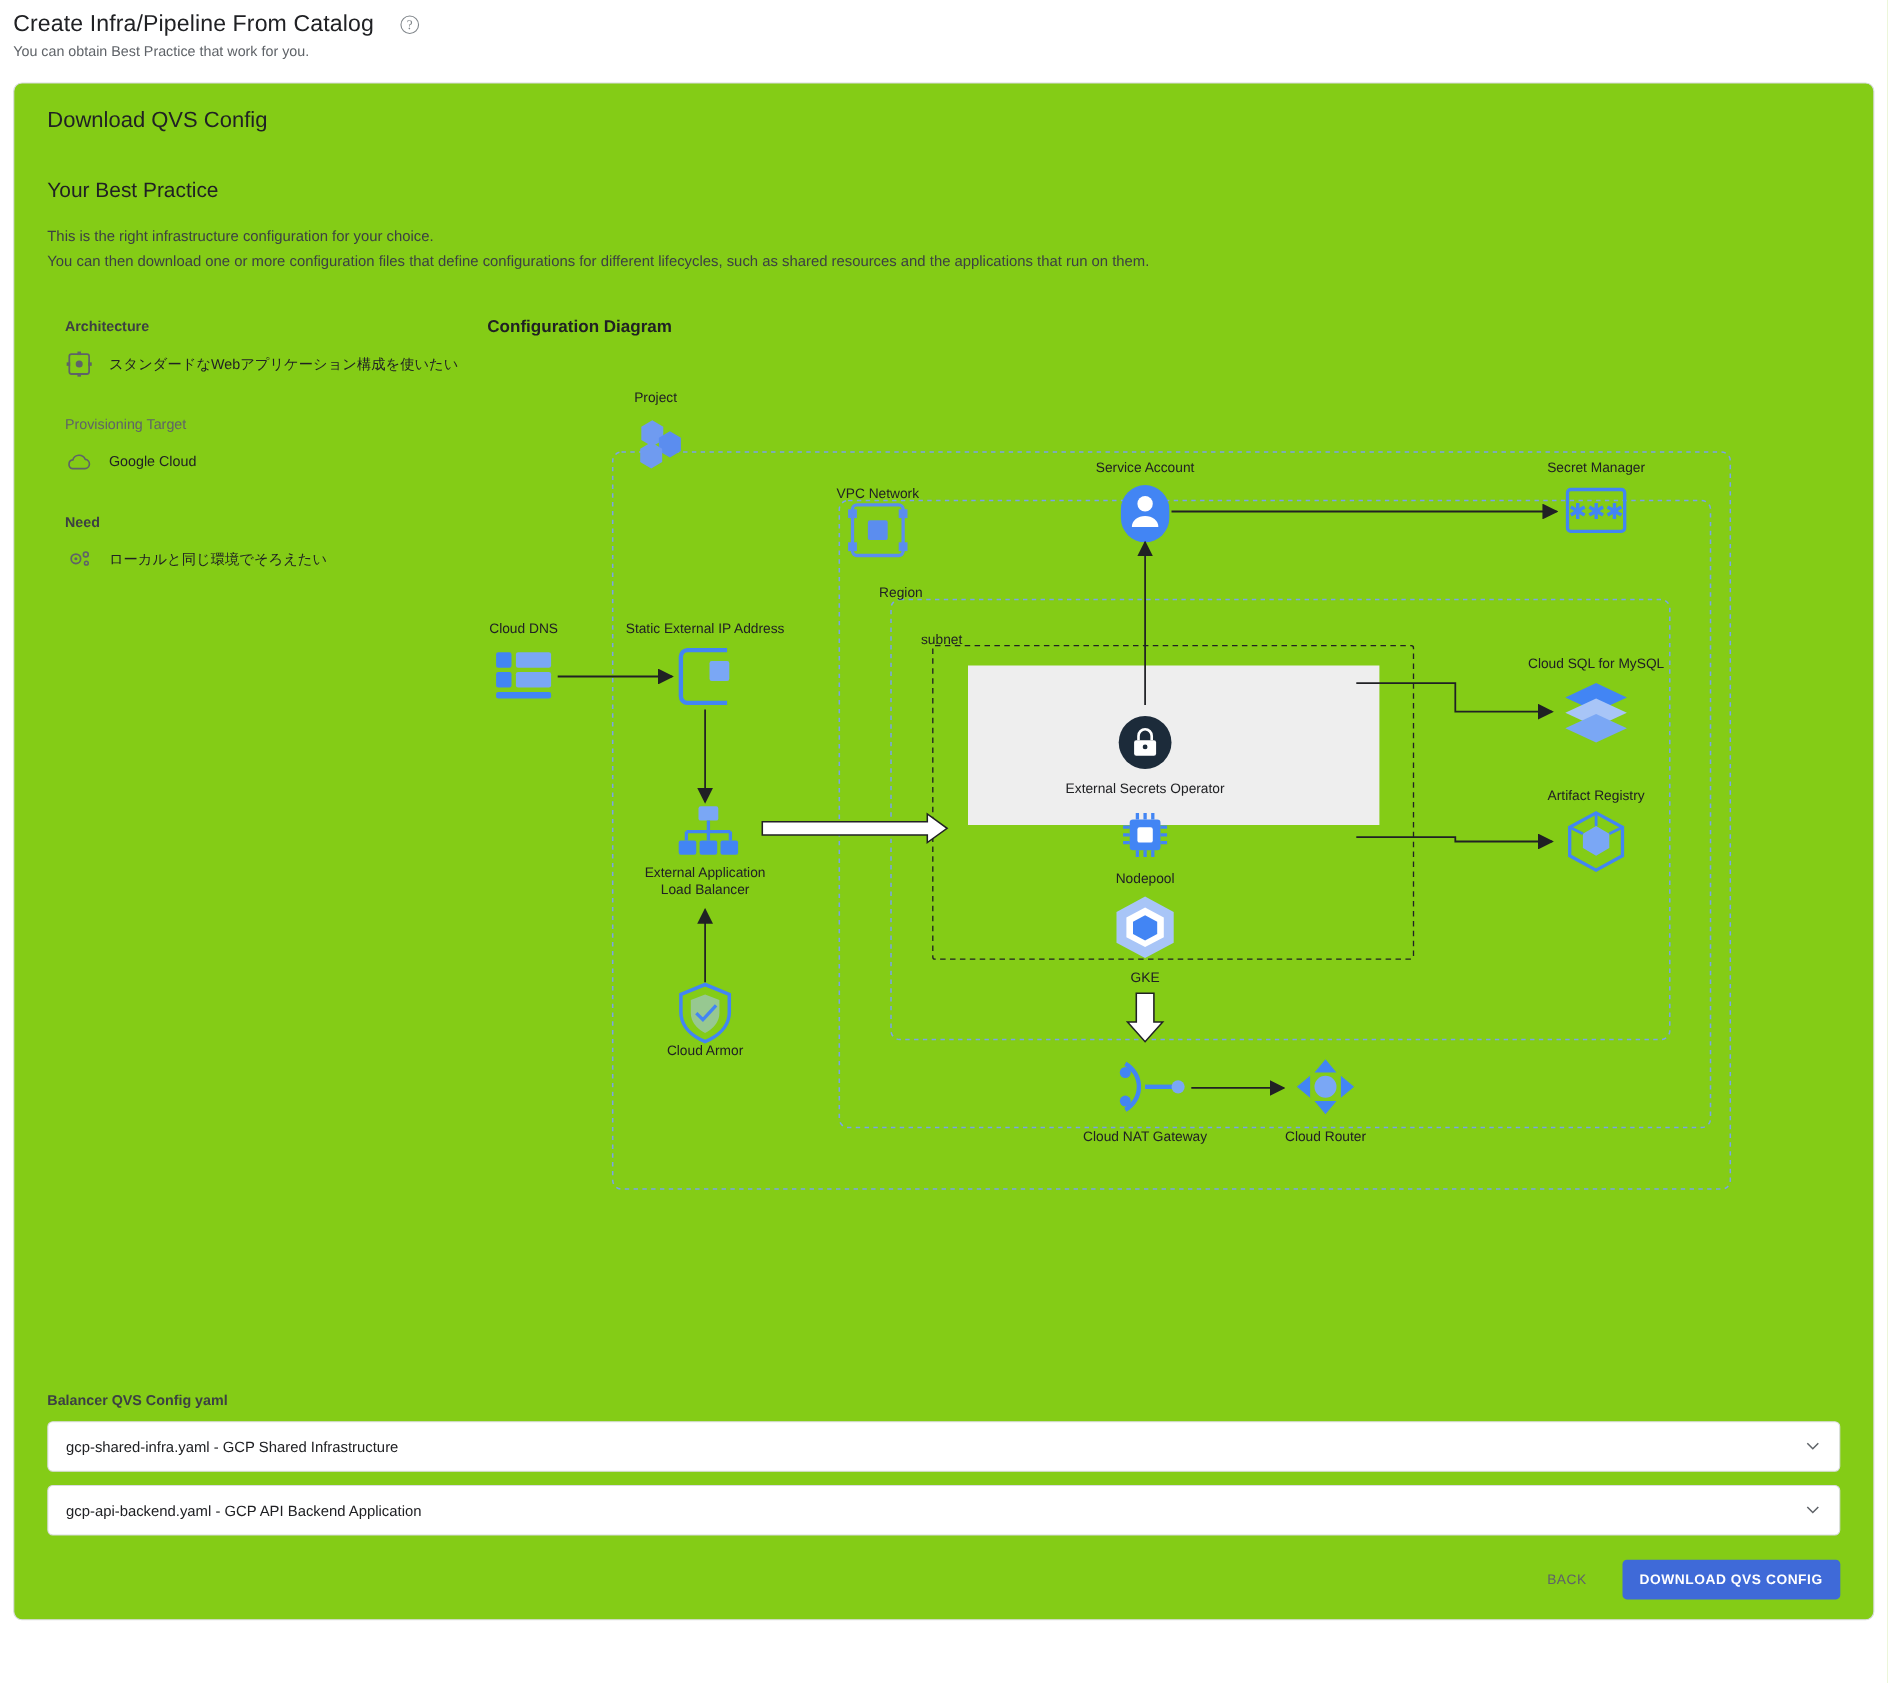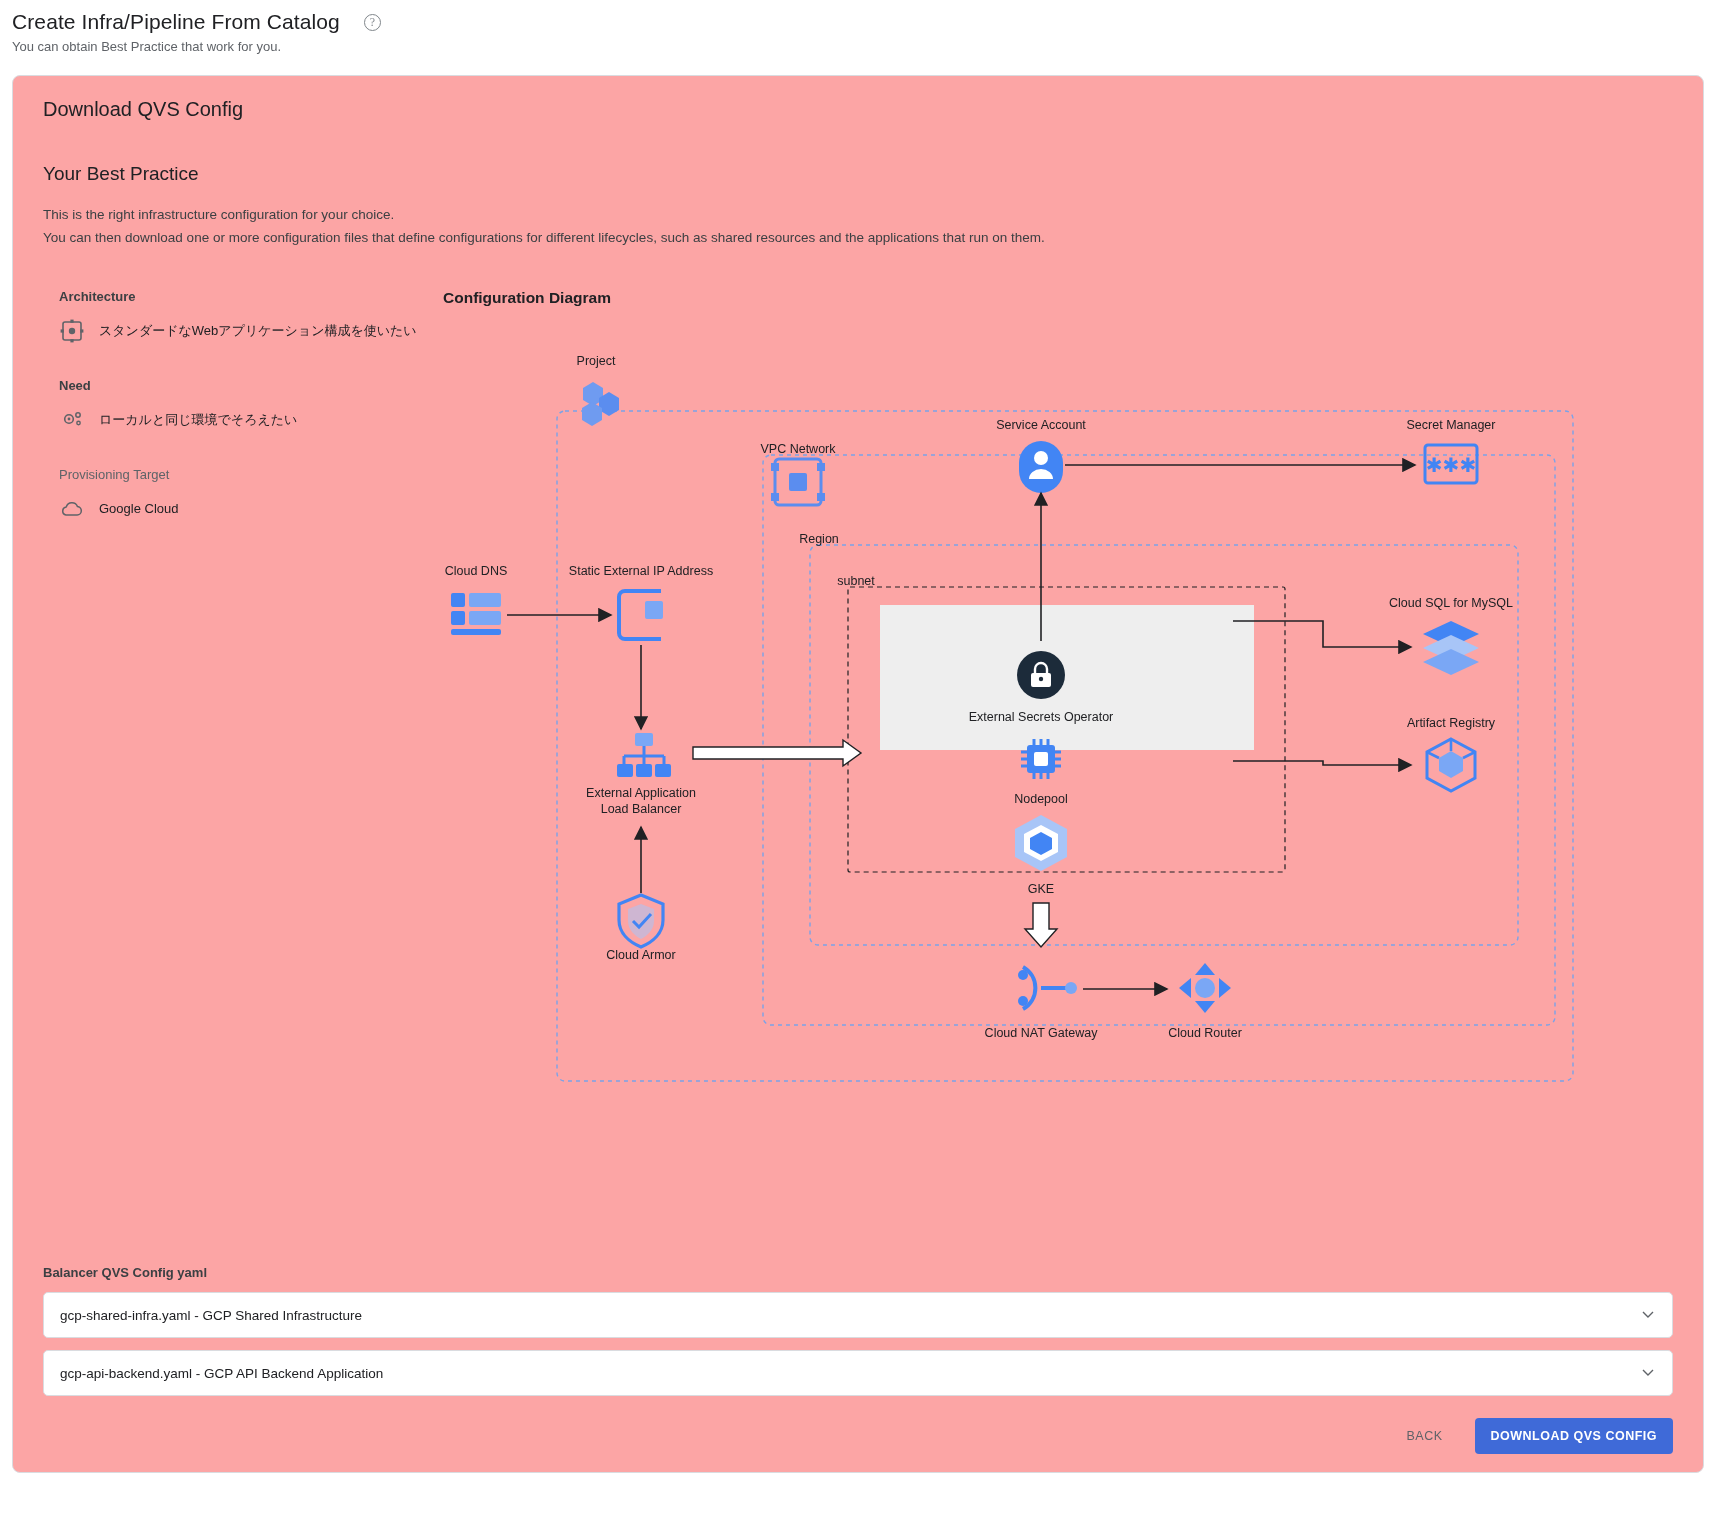--- a/index.html
+++ b/index.html
@@ -19,21 +19,21 @@
     border: 1.4px solid #80868b; color: #80868b;
     font-size: 12px; line-height: 14px; text-align: center;
     display: inline-block; font-family: "Liberation Serif", serif;
   }
   .page-sub { font-size: 13px; color: #5f6368; margin-top: 5px; }
 
   .card {
     margin-top: 21px;
     border: 1px solid #dadce0;
     border-radius: 8px;
-    background: #fca5a5;
+    background: #84cc16;
     height: 1398px;
     position: relative;
     overflow: hidden;
   }
   .card-inner { padding: 22px 30px 0 30px; }
   .card-title { font-size: 20px; font-weight: 400; color: #202124; }
   .section-title { font-size: 19px; font-weight: 400; margin-top: 42px; color: #202124; }
   .para { font-size: 13.5px; color: #3c4043; margin-top: 20px; line-height: 1.55; }
   .para2 { font-size: 13.5px; color: #3c4043; margin-top: 2px; line-height: 1.55; }
 
@@ -103,20 +103,32 @@
                 <svg width="26" height="26" viewBox="0 0 26 26">
                   <rect x="4" y="4" width="18" height="18" rx="2" fill="none" stroke="#5f6368" stroke-width="1.6"></rect>
                   <circle cx="13" cy="13" r="3.2" fill="#5f6368"></circle>
                   <rect x="11.4" y="1.6" width="3.2" height="3.2" fill="#5f6368"></rect>
                   <rect x="11.4" y="21.2" width="3.2" height="3.2" fill="#5f6368"></rect>
                   <rect x="1.6" y="11.4" width="3.2" height="3.2" fill="#5f6368"></rect>
                   <rect x="21.2" y="11.4" width="3.2" height="3.2" fill="#5f6368"></rect>
                 </svg>
               </span>
               <span class="grp-item-label">スタンダードなWebアプリケーション構成を使いたい</span>
+            </div>
+          </div>
+
+          <div>
+            <div class="grp-label light">Provisioning Target</div>
+            <div class="grp-item">
+              <span class="mini-icon">
+                <svg width="26" height="26" viewBox="0 0 26 26">
+                  <path d="M7 19h11.2a4.2 4.2 0 0 0 .3-8.38A6 6 0 0 0 7.2 11.1 4 4 0 0 0 7 19z" fill="none" stroke="#5f6368" stroke-width="1.5" stroke-linejoin="round"></path>
+                </svg>
+              </span>
+              <span class="grp-item-label">Google Cloud</span>
             </div>
           </div>
 
           <div>
             <div class="grp-label">Need</div>
             <div class="grp-item">
               <span class="mini-icon">
                 <svg width="26" height="26" viewBox="0 0 26 26">
                   <g fill="#5f6368">
                     <path d="M11 3.5l.5 2.1 1.6.7 1.9-1 1.6 1.6-1 1.9.7 1.6 2.1.5v2.2l-2.1.5-.7 1.6 1 1.9-1.6 1.6-1.9-1-1.6.7-.5 2.1H8.8l-.5-2.1-1.6-.7-1.9 1-1.6-1.6 1-1.9-.7-1.6-2.1-.5v-2.2l2.1-.5.7-1.6-1-1.9 1.6-1.6 1.9 1 1.6-.7.5-2.1z" opacity="0"></path>
@@ -124,32 +136,20 @@
                     <circle cx="10" cy="12" r="1.4"></circle>
                     <circle cx="19" cy="8" r="2.2" fill="none" stroke="#5f6368" stroke-width="1.5"></circle>
                     <circle cx="19.5" cy="16" r="1.7" fill="none" stroke="#5f6368" stroke-width="1.4"></circle>
                   </g>
                 </svg>
               </span>
               <span class="grp-item-label">ローカルと同じ環境でそろえたい</span>
             </div>
           </div>
 
-          <div>
-            <div class="grp-label light">Provisioning Target</div>
-            <div class="grp-item">
-              <span class="mini-icon">
-                <svg width="26" height="26" viewBox="0 0 26 26">
-                  <path d="M7 19h11.2a4.2 4.2 0 0 0 .3-8.38A6 6 0 0 0 7.2 11.1 4 4 0 0 0 7 19z" fill="none" stroke="#5f6368" stroke-width="1.5" stroke-linejoin="round"></path>
-                </svg>
-              </span>
-              <span class="grp-item-label">Google Cloud</span>
-            </div>
-          </div>
-
         </div>
 
         <div class="right-col">
           <div class="diag-title">Configuration Diagram</div>
 
           <div class="diagram-wrap">
             <svg width="1240" height="870" viewBox="0 0 1240 870" xmlns="http://www.w3.org/2000/svg">
               <defs>
                 <marker id="arw" markerWidth="9" markerHeight="9" refX="8" refY="4.5" orient="auto">
                   <path d="M0,0 L9,4.5 L0,9 z" fill="#202124"></path>

